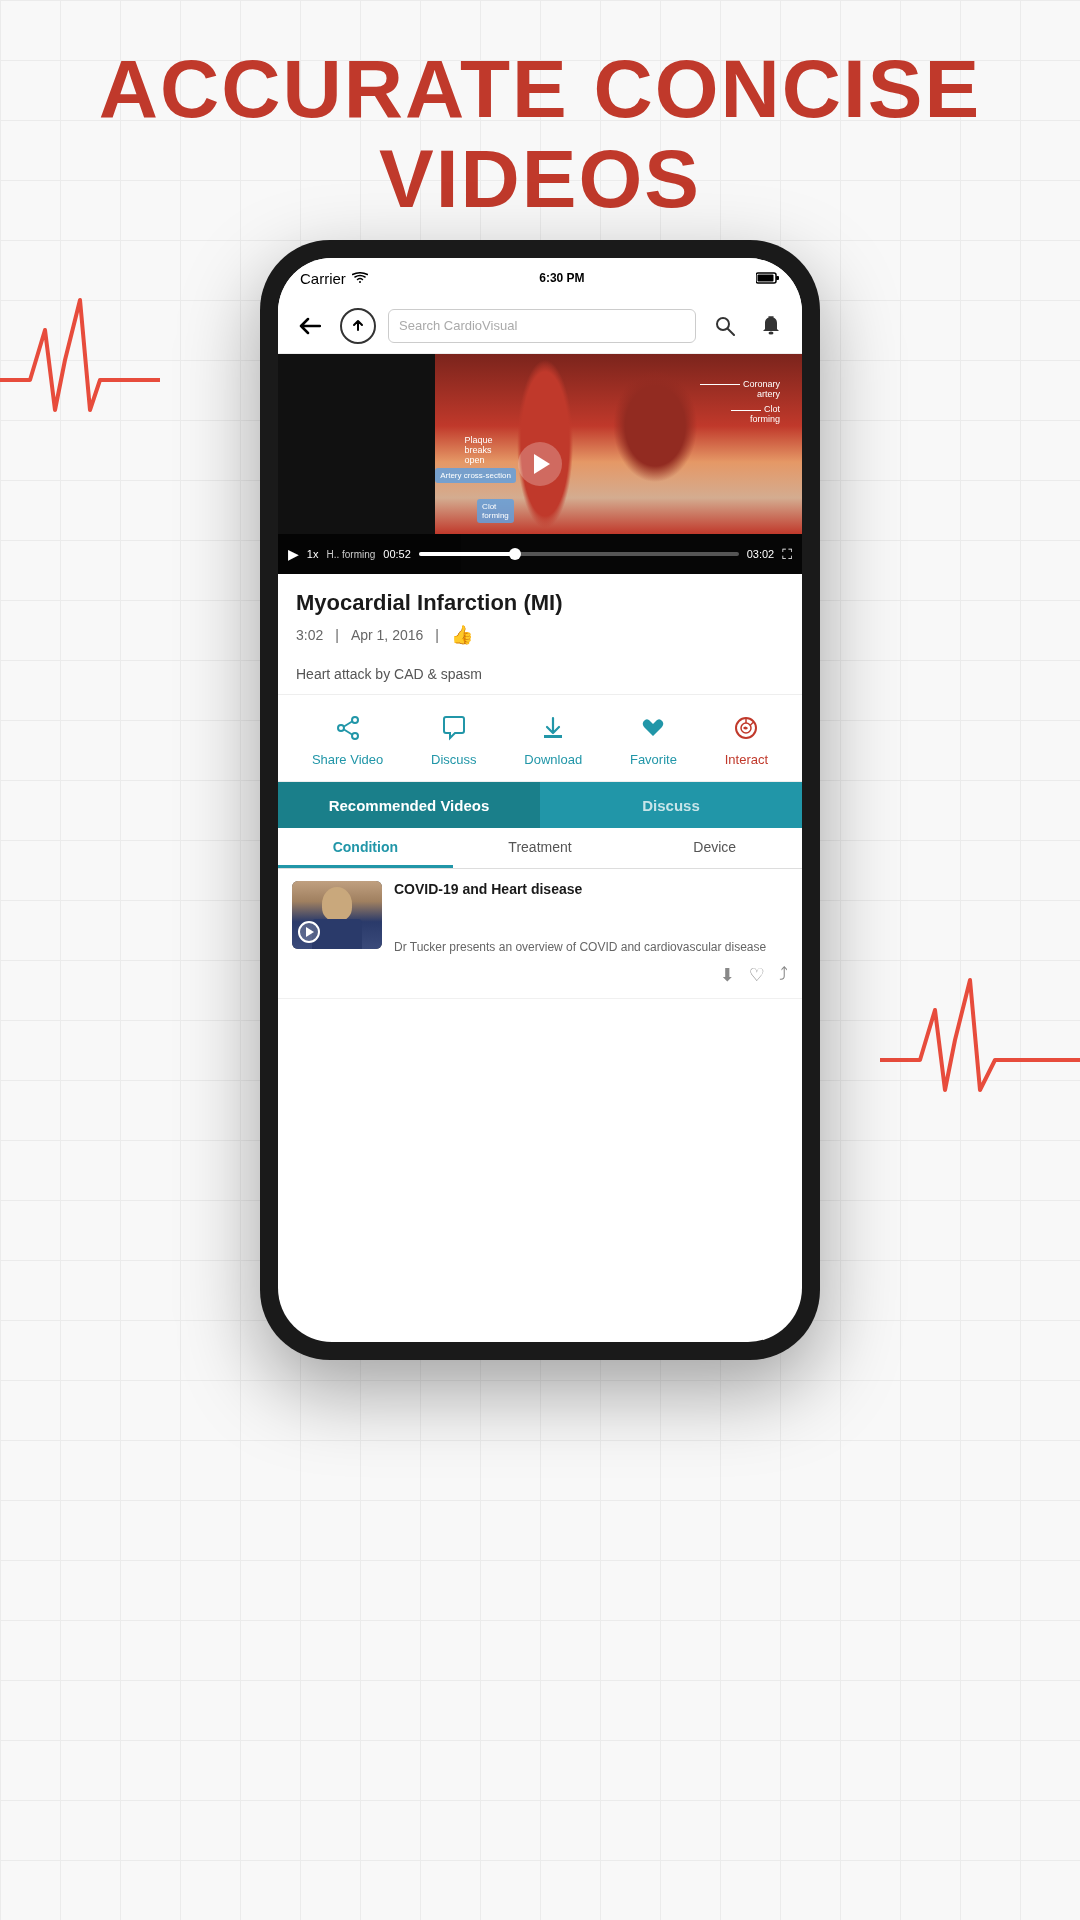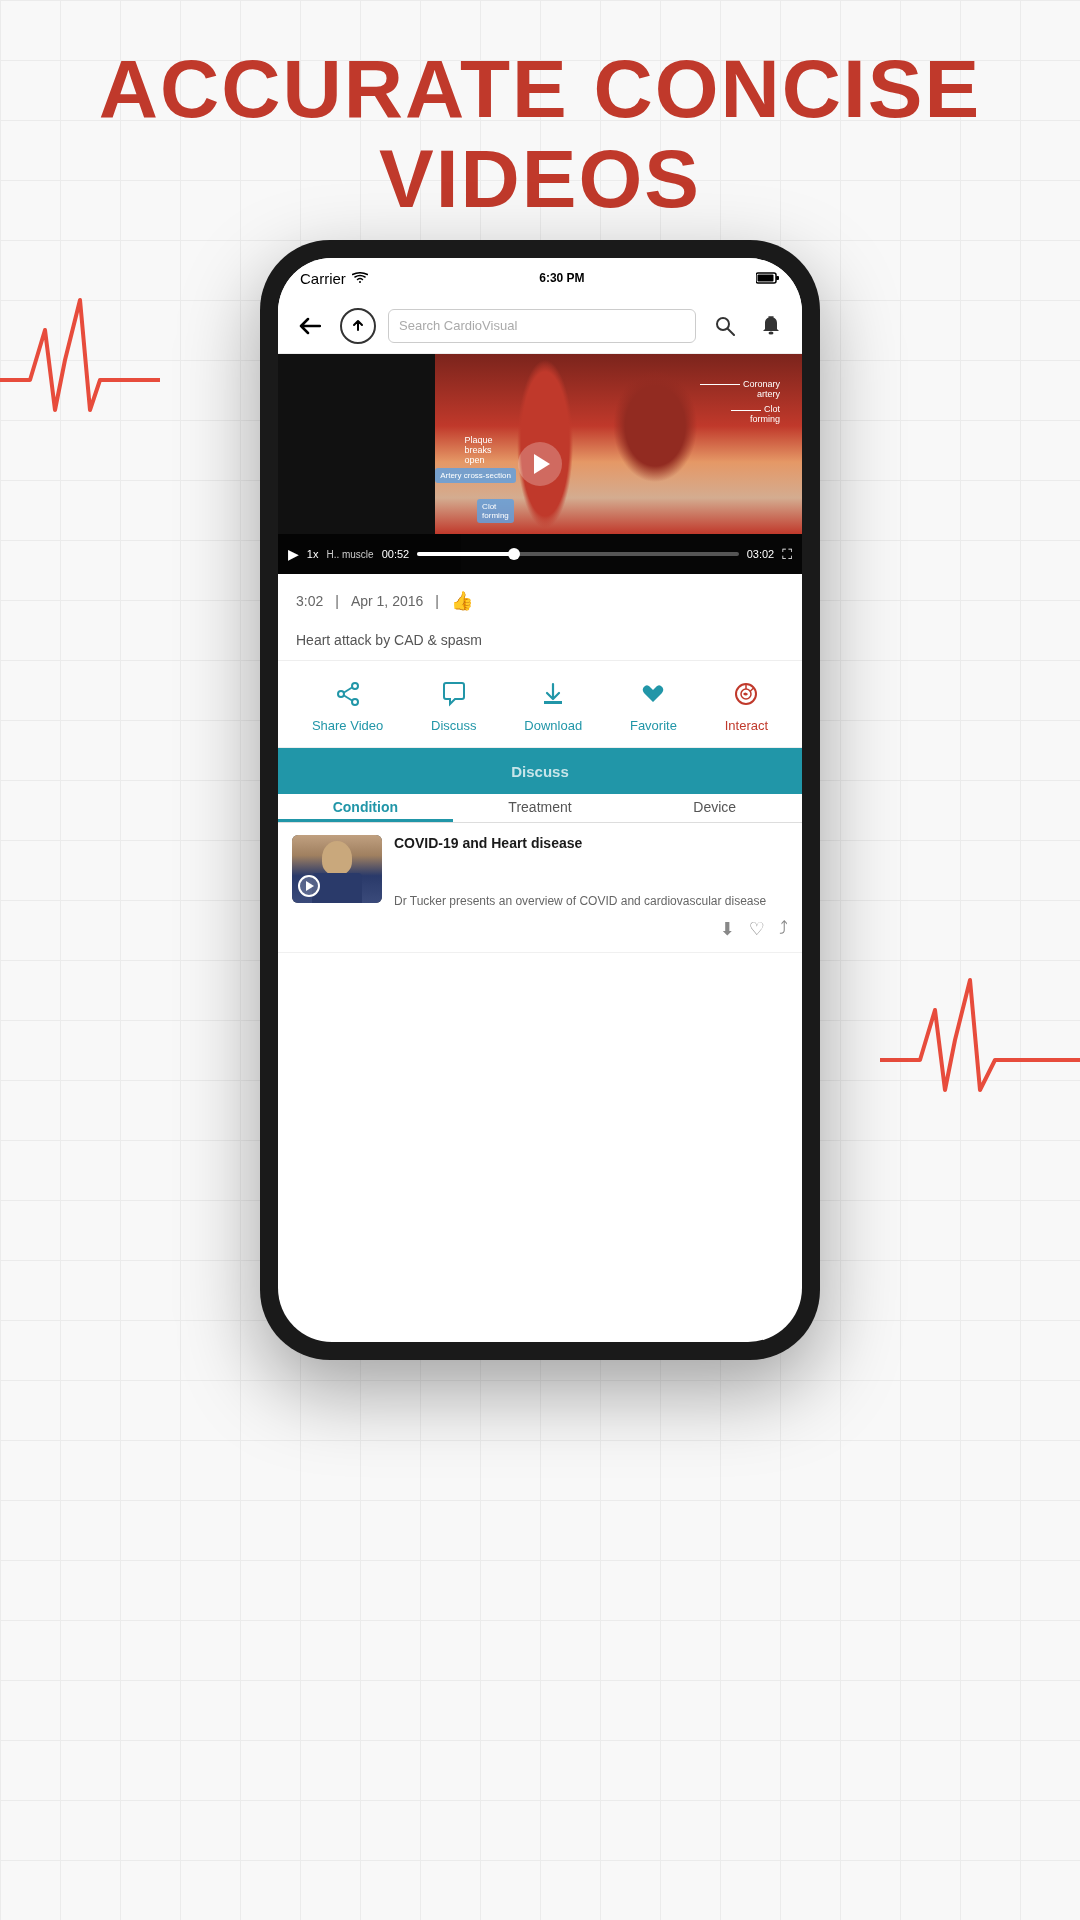--- a/index.html
+++ b/index.html
@@ -312,21 +312,21 @@
     }
 
     
     .tabs-secondary {
       display: flex;
       background: #fff;
       border-bottom: 1px solid #ddd;
     }
     .tab-secondary {
       flex: 1;
-      height: 28px;
+      height: 40px;
       display: flex; align-items: center; justify-content: center;
       font-size: 14px;
       color: #555;
       cursor: pointer;
       border-bottom: 3px solid transparent;
     }
     .tab-secondary.active {
       color: #2196a8;
       border-bottom: 3px solid #2196a8;
       font-weight: 600;
@@ -492,32 +492,33 @@
       <div class="play-btn" style="z-index:10;">
         <div class="play-triangle"></div>
       </div>
 
       <div class="popup-artery">Artery cross-section</div>
       <div class="popup-clot" style="background:rgba(100,160,220,0.85);color:#fff;font-size:8px;padding:3px 5px;border-radius:3px;position:absolute;left:38%;top:66%;">Clot<br>forming</div>
 
       <div class="video-controls">
         <span class="ctrl-play">▶</span>
         <span class="ctrl-speed">1x</span>
-        <span style="font-size:10px;color:#ccc;">H.. muscle</span>
+        <span style="font-size:10px;color:#ccc;">H.. forming</span>
         <span class="ctrl-time-current">00:52</span>
         <div class="progress-bar">
           <div class="progress-fill"></div>
           <div class="progress-thumb"></div>
         </div>
         <span class="ctrl-time-total">03:02</span>
         <span class="ctrl-fullscreen">⛶</span>
       </div>
     </div>
 
     <div class="video-info">
+      <div class="video-title">Myocardial Infarction (MI)</div>
       <div class="video-meta">
         <span>3:02</span>
         <span>|</span>
         <span>Apr 1, 2016</span>
         <span>|</span>
         <span class="thumb-icon">👍</span>
       </div>
       <div class="video-desc">Heart attack by CAD &amp; spasm</div>
     </div>
 
@@ -567,20 +568,23 @@
             <line x1="13" y1="3" x2="13" y2="8" stroke="#c0392b" stroke-width="1.5"></line>
             <line x1="20.5" y1="7" x2="17" y2="10.5" stroke="#c0392b" stroke-width="1.5"></line>
             <path d="M10,13 Q12,10 15,13 Q13,16 10,13 Z" fill="#c0392b"></path>
           </svg>
         </div>
         <span class="action-label action-label-red">Interact</span>
       </div>
     </div>
 
     <div class="tabs-primary">
+      <div class="tab-primary active">
+        <span>Recommended Videos</span>
+      </div>
       <div class="tab-primary">
         <span>Discuss</span>
       </div>
     </div>
 
     <div class="tabs-secondary">
       <div class="tab-secondary active">
         <span>Condition</span>
       </div>
       <div class="tab-secondary">

